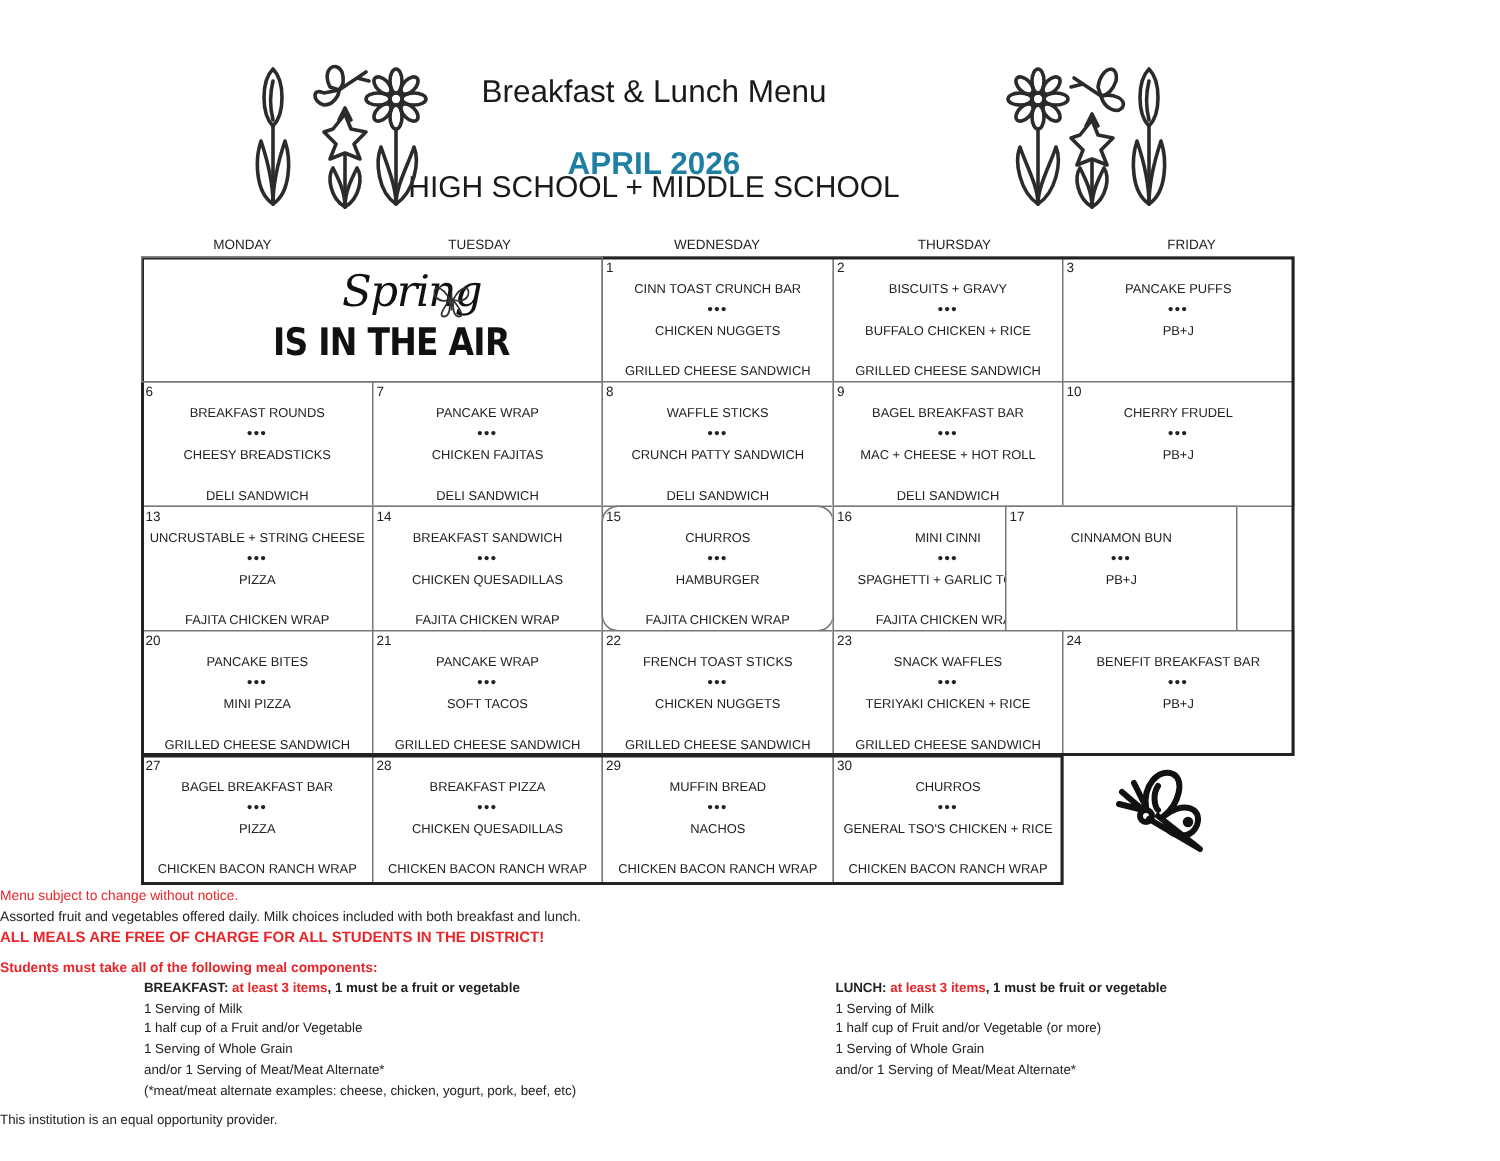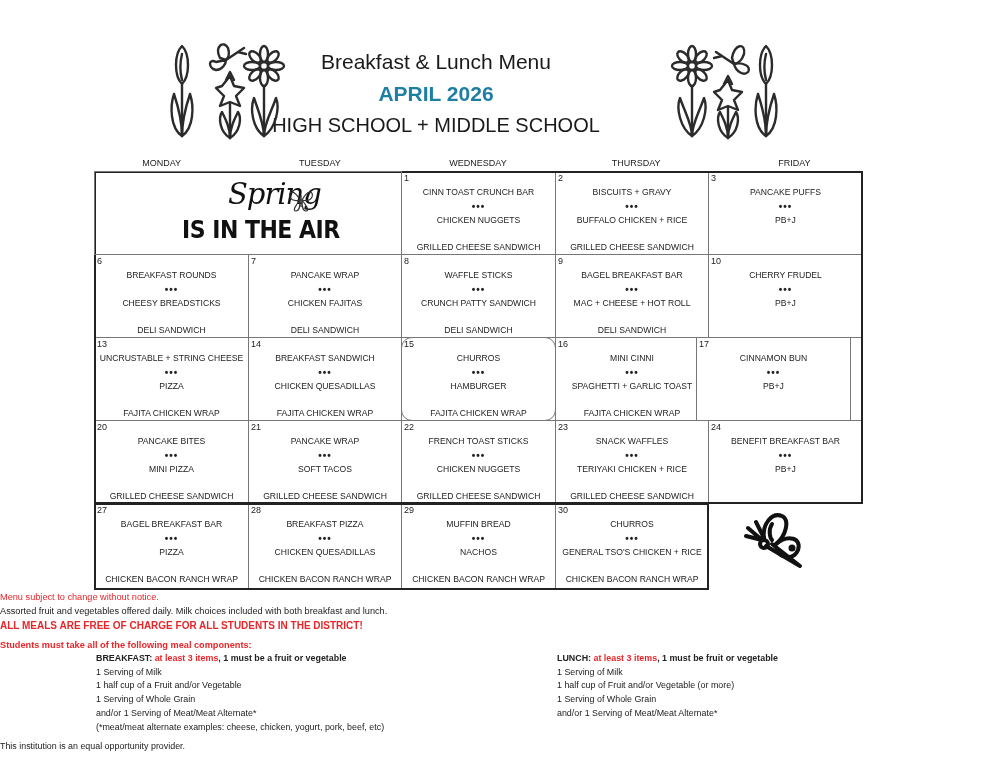--- a/index.html
+++ b/index.html
@@ -1,21 +1,21 @@
 <!DOCTYPE html>
 <html><head>
 <meta charset="utf-8">
 <style>
   * { box-sizing: border-box; margin: 0; padding: 0; }
   html, body { width: 1000px; height: 774px; background: #ffffff; overflow: hidden; }
   body { position: relative; font-family: "Liberation Sans", sans-serif; color: #111; }
 
   .header-title { position: absolute; left: 0; width: 872px; text-align: center; }
   .t1 { top: 50px; font-size: 21px; color: #1a1a1a; }
-  .t2 { top: 82px; font-size: 21px; font-weight: bold; color: #1f7fa3; }
+  .t2 { top: 98px; font-size: 21px; font-weight: bold; color: #1f7fa3; }
   .t3 { top: 114px; font-size: 20px; color: #1a1a1a; }
 
   .deco { position: absolute; }
   .deco-left { left: 168px; top: 36px; width: 120px; height: 104px; }
   .deco-right { left: 668px; top: 36px; width: 116px; height: 104px; }
 
   .day-headers { position: absolute; top: 158px; left: 94px; width: 768px; display: flex; gap: 23px; }
   .day-head { width: 153.6px; text-align: center; font-size: 9px; color: #222; }
   .cell { position: absolute; border: 1px solid #777; background: #fff; }
   .cell .num { position: absolute; left: 2px; top: 1px; font-size: 9px; color: #222; }
@@ -240,21 +240,21 @@
     <div class="line l3">HAMBURGER</div>
     <div class="line l4">FAJITA CHICKEN WRAP</div>
   </div>
 <div class="cell" style="left: 555px; top: 337px; width: 154px; height: 84px;">
     <span class="num">16</span>
     <div class="line l1">MINI CINNI</div>
     <div class="line l2">•••</div>
     <div class="line l3">SPAGHETTI + GARLIC TOAST</div>
     <div class="line l4">FAJITA CHICKEN WRAP</div>
   </div>
-<div class="cell" style="left: 696px; top: 337px; width: 155px; height: 102px; padding-left: 23px;">
+<div class="cell" style="left: 670px; top: 337px; width: 155px; height: 102px; padding-left: 23px;">
     <span class="num">17</span>
     <div class="line l1">CINNAMON BUN</div>
     <div class="line l2">•••</div>
     <div class="line l3">PB+J</div>
     <div class="line l4"></div>
   </div>
 <div class="cell" style="left: 94px; top: 420px; width: 155px; height: 84px;">
     <span class="num">20</span>
     <div class="line l1">PANCAKE BITES</div>
     <div class="line l2">•••</div>

